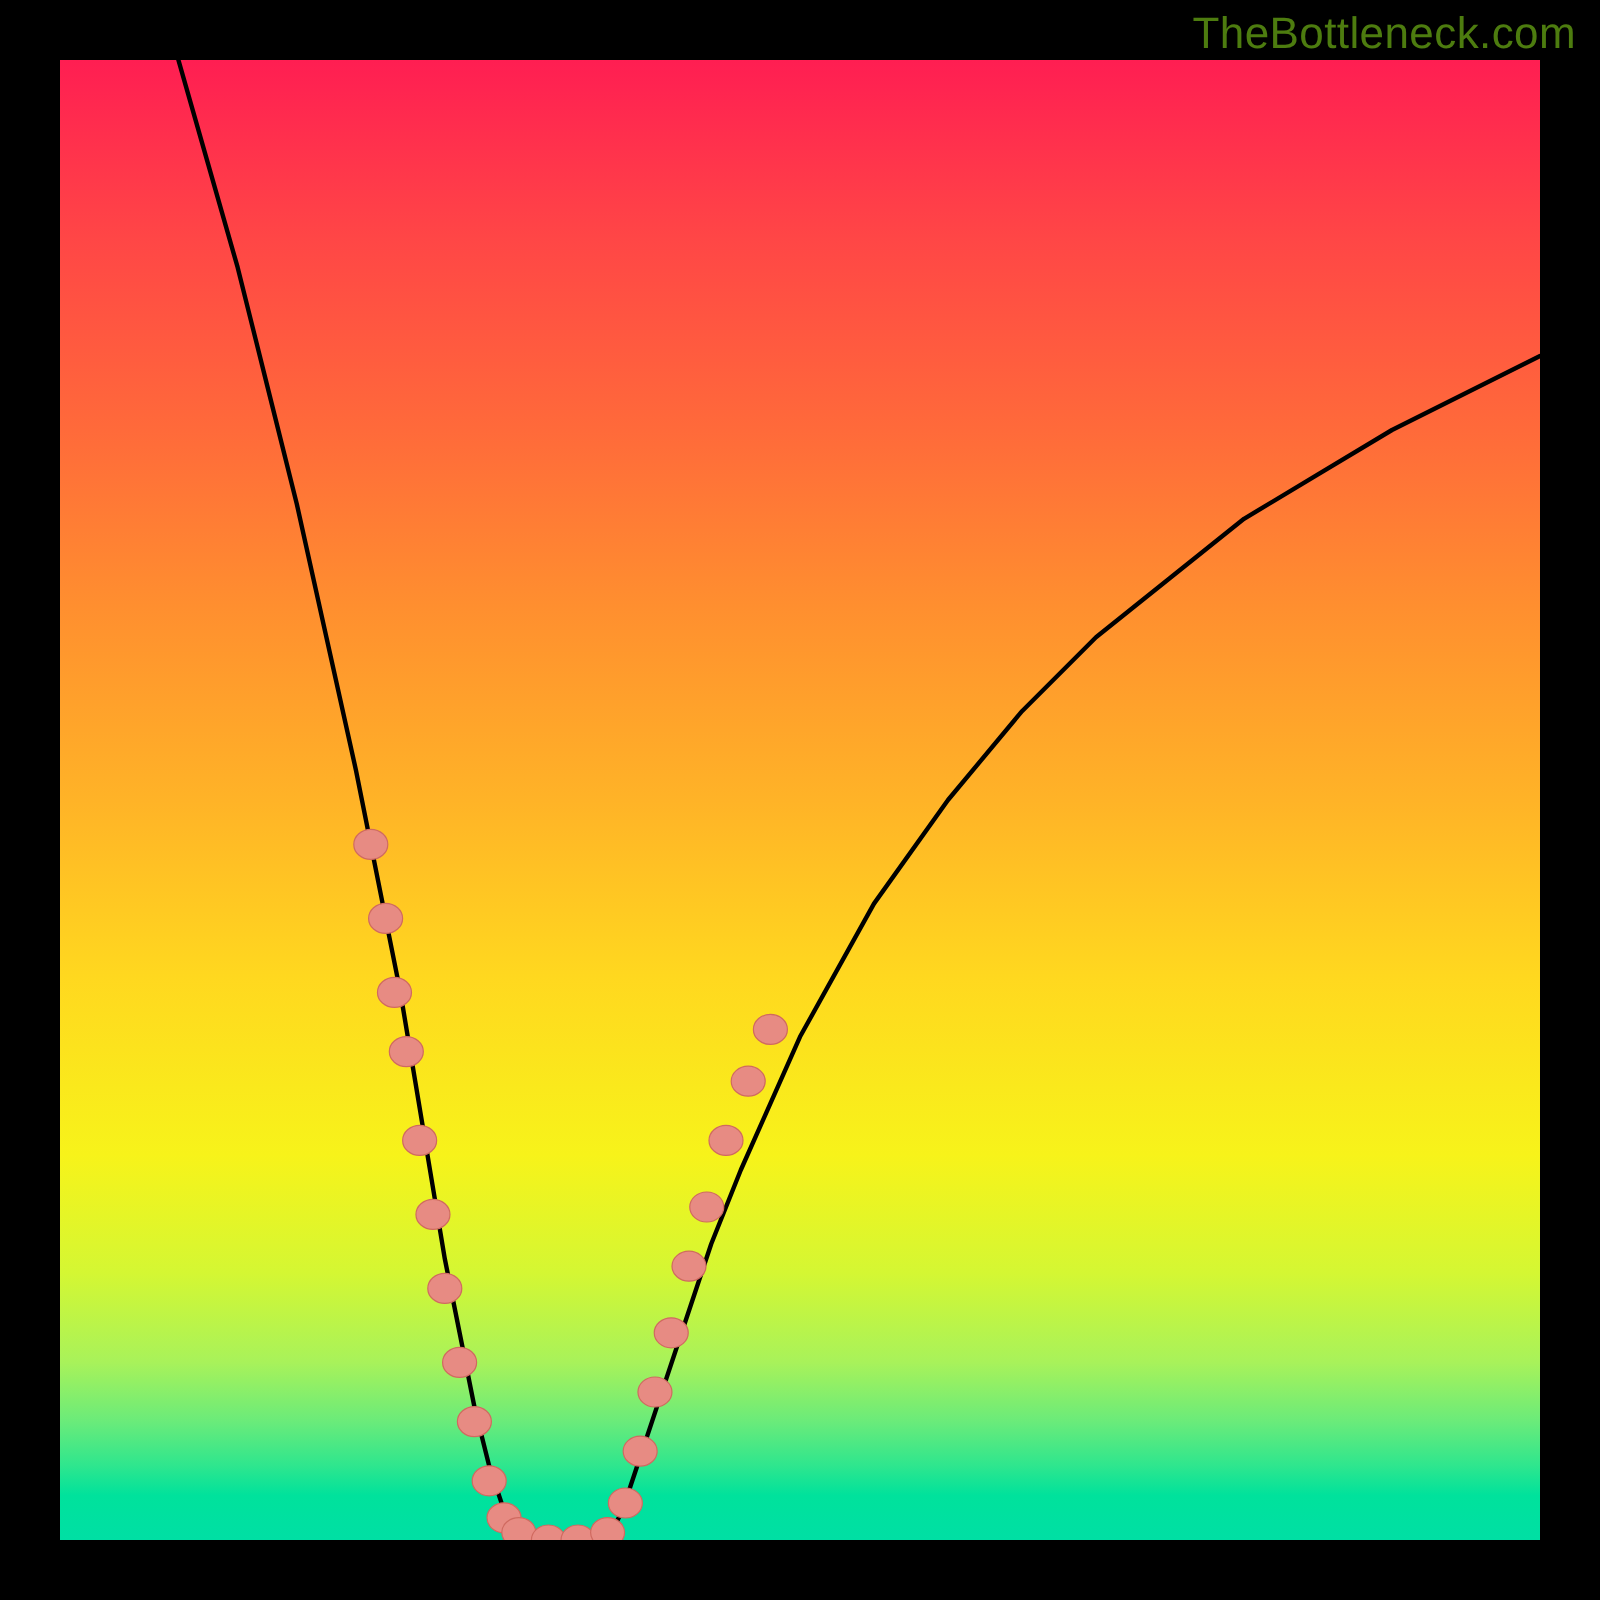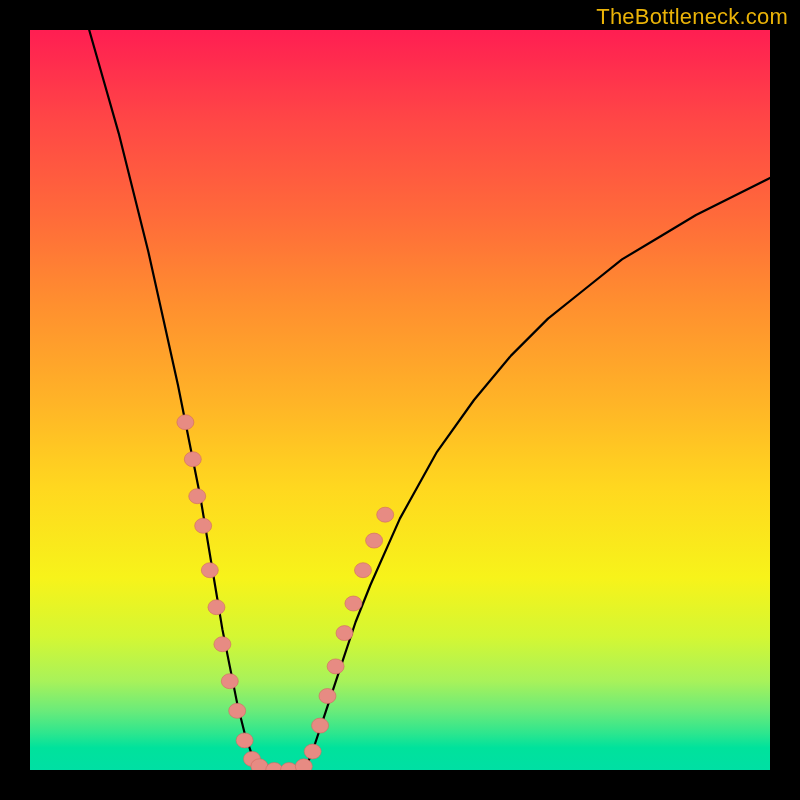--- a/index.html
+++ b/index.html
@@ -38,21 +38,21 @@
       #6aeb7a 92%,
       #2ee68e 95%,
       #00e29c 97%,
       #00dfa4 100%
     );
   }
   .watermark {
     position: absolute;
     top: 4px;
     right: 12px;
-    color: #eab308;
+    color: #4d7c0f;
     font-size: 22px;
     font-weight: 400;
     letter-spacing: 0.2px;
     user-select: none;
   }
   svg.overlay {
     position: absolute;
     left: 0;
     top: 0;
     width: 740px;

